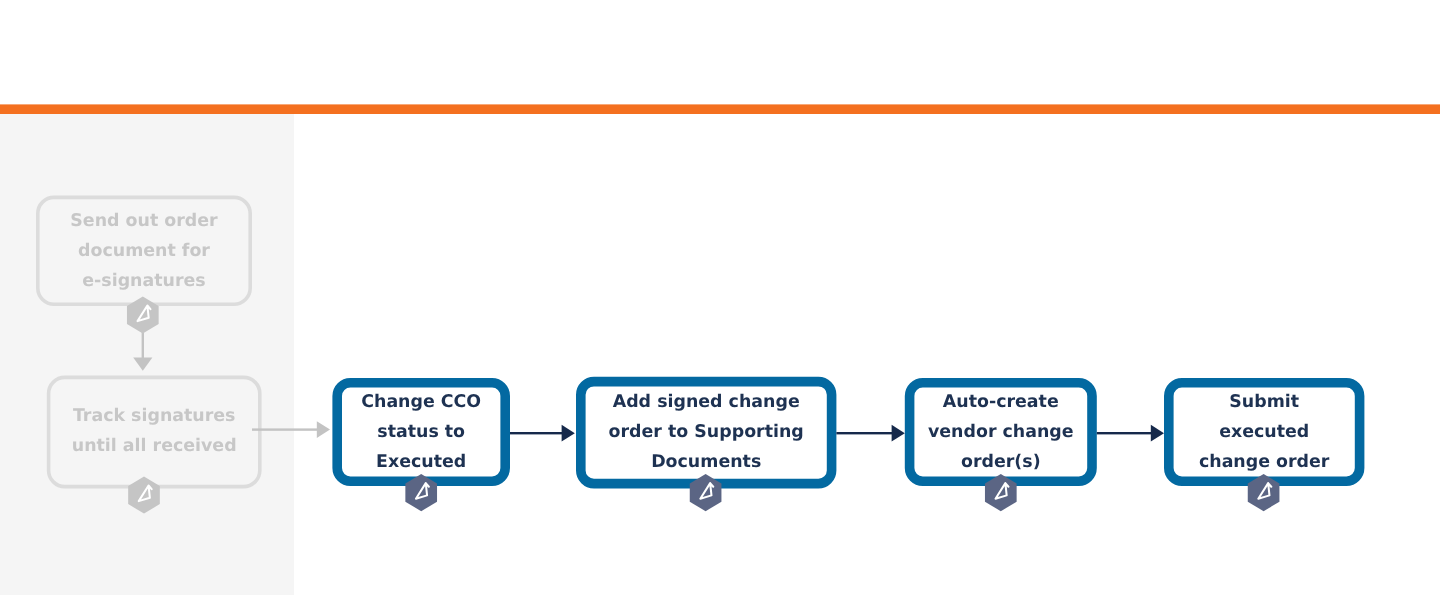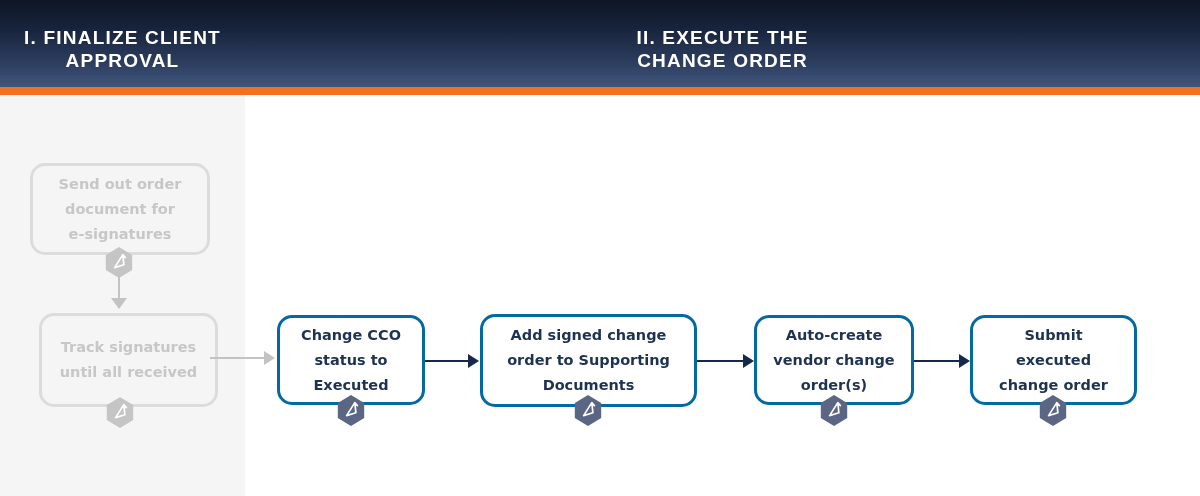--- a/index.html
+++ b/index.html
@@ -23,21 +23,21 @@
   .t2{left:245px;width:955px;}
   
   .panel{position:absolute;left:0;top:95px;width:245px;height:401px;background:#f5f5f5;}
   
   .step{
     position:absolute;box-sizing:border-box;border-radius:15px;
     display:flex;align-items:center;justify-content:center;text-align:center;
     font-weight:bold;white-space:pre-line;font-size:14.5px;line-height:25px;
   }
   .step.faded{border:3px solid #dcdcdc;color:#c7c7c7;background:transparent;}
-  .step.active{border:3px solid #0369a1;color:#1e3252;background:#ffffff;}
+  .step.active{border:8px solid #0369a1;color:#1e3252;background:#ffffff;}
   #fstep1{left:30px;top:163px;width:180px;height:92px;}
   #fstep2{left:39px;top:313px;width:179px;height:94px;}
   #astep1{left:277px;top:315px;width:148px;height:90px;}
   #astep2{left:480px;top:314px;width:217px;height:93px;}
   #astep3{left:754px;top:315px;width:160px;height:90px;}
   #astep4{left:970px;top:315px;width:167px;height:90px;}
   
   .hex{position:absolute;width:30px;height:33px;}
   .hex svg{display:block;width:30px;height:33px;}
   .hex .glyph{fill:none;stroke:#ffffff;stroke-width:1.7;stroke-linejoin:round;stroke-linecap:round;}
@@ -64,26 +64,20 @@
   #nline2{left:697px;top:360px;width:47px;height:2px;}
   #nhead2{left:743px;top:354px;}
   #nline3{left:914px;top:360px;width:46px;height:2px;}
   #nhead3{left:959px;top:354px;}
 </style>
 </head>
 <body>
 
 <div class="canvas">
 
-  <div class="header">
-    <div class="title t1">I. FINALIZE CLIENT
-APPROVAL</div>
-    <div class="title t2">II. EXECUTE THE
-CHANGE ORDER</div>
-  </div>
   <div class="accent"></div>
 
   <div class="panel"></div>
 
   <div class="step faded" id="fstep1">Send out order
 document for
 e-signatures</div>
   <div class="step faded" id="fstep2">Track signatures
 until all received</div>
 

